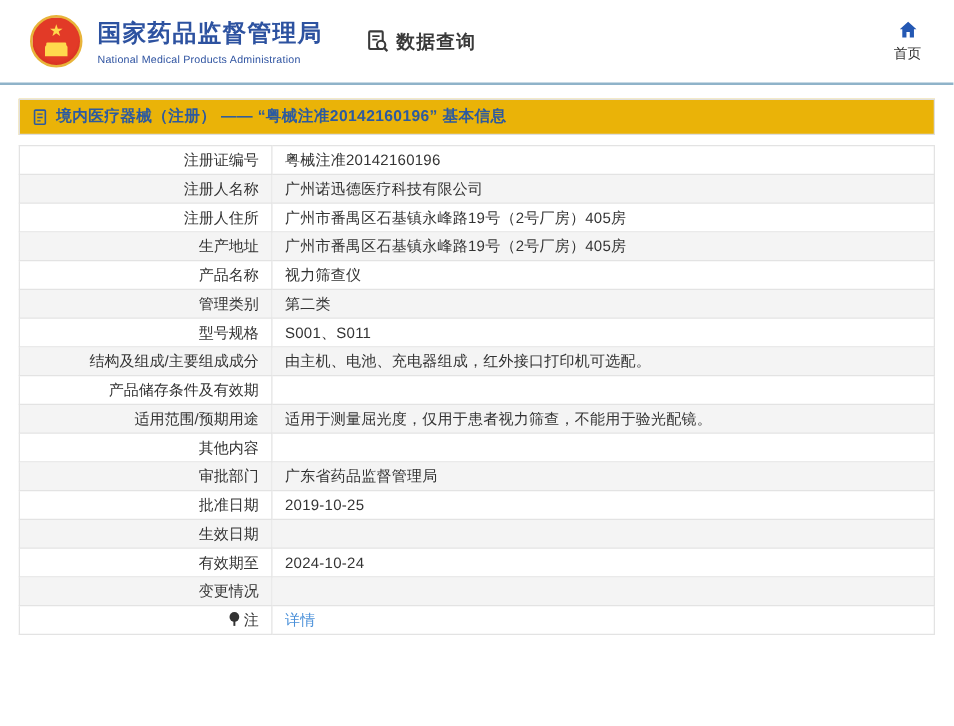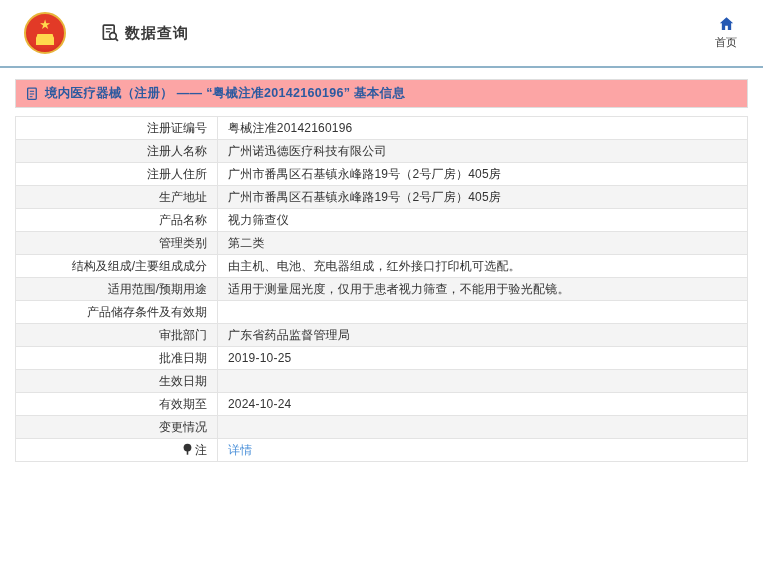--- a/index.html
+++ b/index.html
@@ -23,21 +23,21 @@
   .section-query span { color: #3a3a3a; font-size: 15px; font-weight: bold; letter-spacing: 1px; text-align: center; }
   .top-nav { margin-left: auto; display: flex; gap: 28px; align-items: flex-end; padding-right: 6px; }
   .nav-item { display: flex; flex-direction: column; align-items: center; gap: 3px; cursor: pointer; }
   .nav-item .lbl { font-size: 11px; color: #333; white-space: nowrap; }
 
   
   .rule { height: 2px; background: #8fb3c9; width: 100%; }
 
   
   .crumb-box { margin: 11px 15px 0 15px; border: 1px solid #dedede; height: 29px;
-               display: flex; align-items: center; padding: 0 10px; background: #fca5a5; }
+               display: flex; align-items: center; padding: 0 10px; background: #eab308; }
   .crumb-text { color: #2c5aa0; font-size: 12.5px; font-weight: bold; margin-left: 6px; letter-spacing: 0.3px; }
 
   
   .tbl-wrap { margin: 8px 15px 0 15px; }
   table.info { width: 100%; border-collapse: collapse; table-layout: fixed; }
   table.info td { border: 1px solid #e3e3e3; height: 23px; font-size: 12px; color: #333;
                   padding: 2px 10px; vertical-align: middle; overflow: hidden; white-space: nowrap; }
   td.lbl-cell { width: 202px; text-align: right; color: #444; background: transparent; }
   tr:nth-child(even) td { background: #f4f4f4; }
   tr:nth-child(odd) td { background: #fff; }
@@ -48,20 +48,24 @@
 </head>
 <body>
 
 <div class="page">
 
   <div class="header">
     <div class="emblem">
       <div class="star">★</div>
       <div class="gate"></div>
     </div>
+    <div class="org-block">
+      <div class="org-zh">国家药品监督管理局</div>
+      <div class="org-en">National Medical Products Administration</div>
+    </div>
     <div class="section-query">
       <svg width="20" height="20" viewBox="0 0 24 24">
         <rect x="4" y="2.5" width="13" height="17" rx="1" fill="none" stroke="#3a3a3a" stroke-width="2"></rect>
         <line x1="7" y1="7" x2="14" y2="7" stroke="#3a3a3a" stroke-width="1.6"></line>
         <line x1="7" y1="10.5" x2="12" y2="10.5" stroke="#3a3a3a" stroke-width="1.6"></line>
         <circle cx="15.5" cy="15.5" r="4" fill="#fff" stroke="#3a3a3a" stroke-width="2"></circle>
         <line x1="18.4" y1="18.4" x2="21.5" y2="21.5" stroke="#3a3a3a" stroke-width="2.2"></line>
       </svg>
       <span>数据查询</span>
     </div>
@@ -121,33 +125,45 @@
     <td class="val-cell">视力筛查仪</td>
   </tr>
           <tr>
     <td class="lbl-cell">
       <span>管理类别</span>
     </td>
     <td class="val-cell">第二类</td>
   </tr>
           <tr>
     <td class="lbl-cell">
+      <span>型号规格</span>
+    </td>
+    <td class="val-cell">S001、S011</td>
+  </tr>
+          <tr>
+    <td class="lbl-cell">
       <span>结构及组成/主要组成成分</span>
     </td>
     <td class="val-cell">由主机、电池、充电器组成，红外接口打印机可选配。</td>
   </tr>
           <tr>
     <td class="lbl-cell">
+      <span>产品储存条件及有效期</span>
+    </td>
+    <td class="val-cell"></td>
+  </tr>
+          <tr>
+    <td class="lbl-cell">
       <span>适用范围/预期用途</span>
     </td>
     <td class="val-cell">适用于测量屈光度，仅用于患者视力筛查，不能用于验光配镜。</td>
   </tr>
           <tr>
     <td class="lbl-cell">
-      <span>产品储存条件及有效期</span>
+      <span>其他内容</span>
     </td>
     <td class="val-cell"></td>
   </tr>
           <tr>
     <td class="lbl-cell">
       <span>审批部门</span>
     </td>
     <td class="val-cell">广东省药品监督管理局</td>
   </tr>
           <tr>

